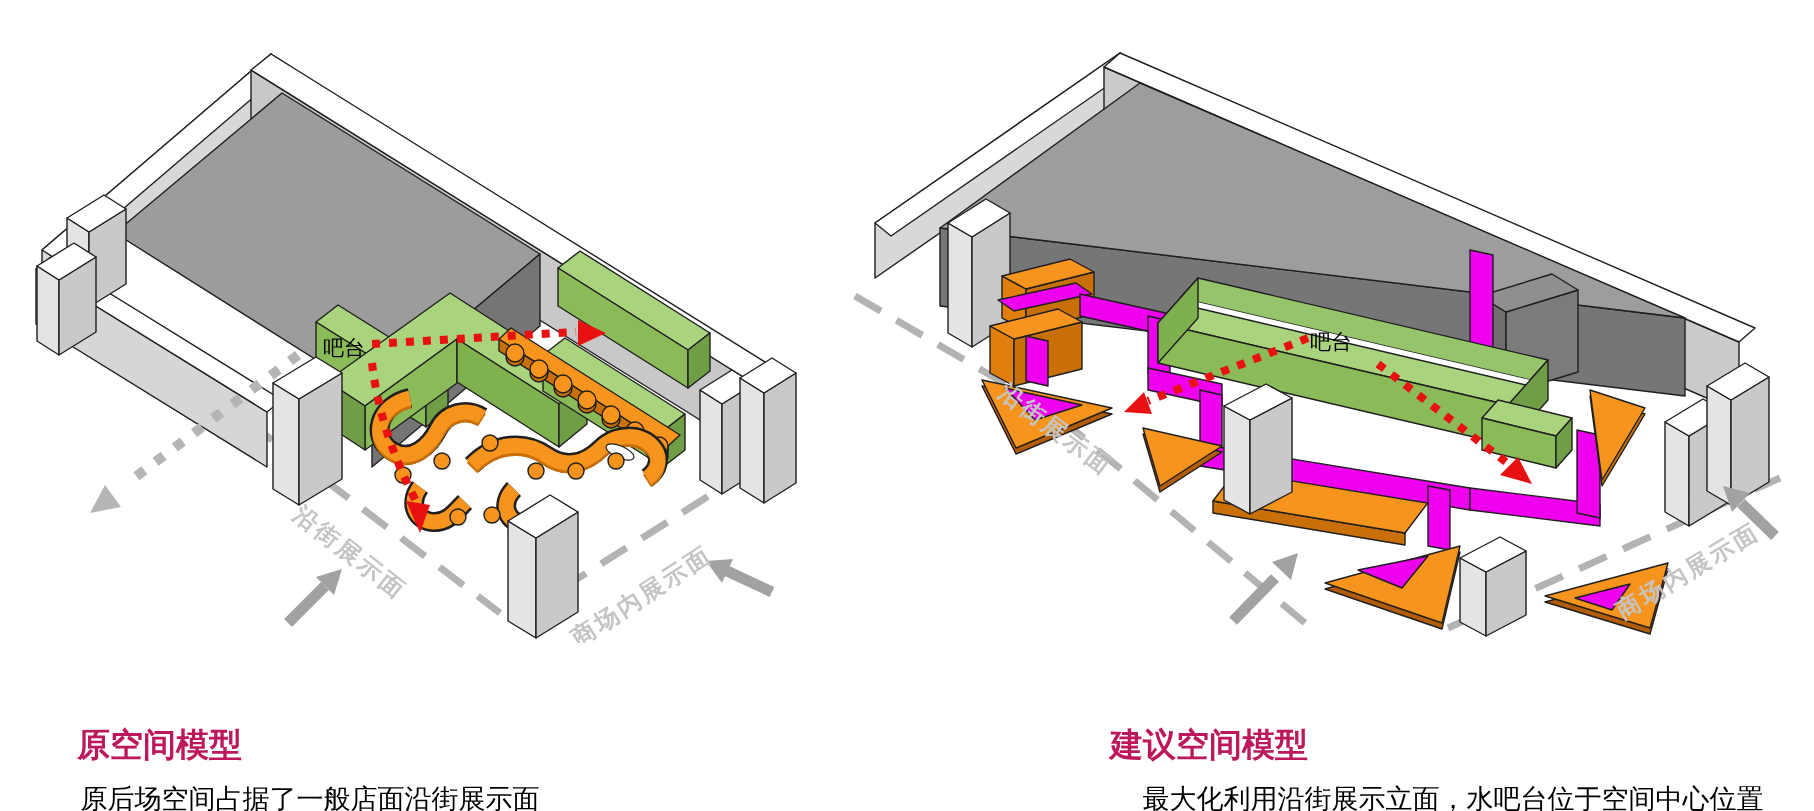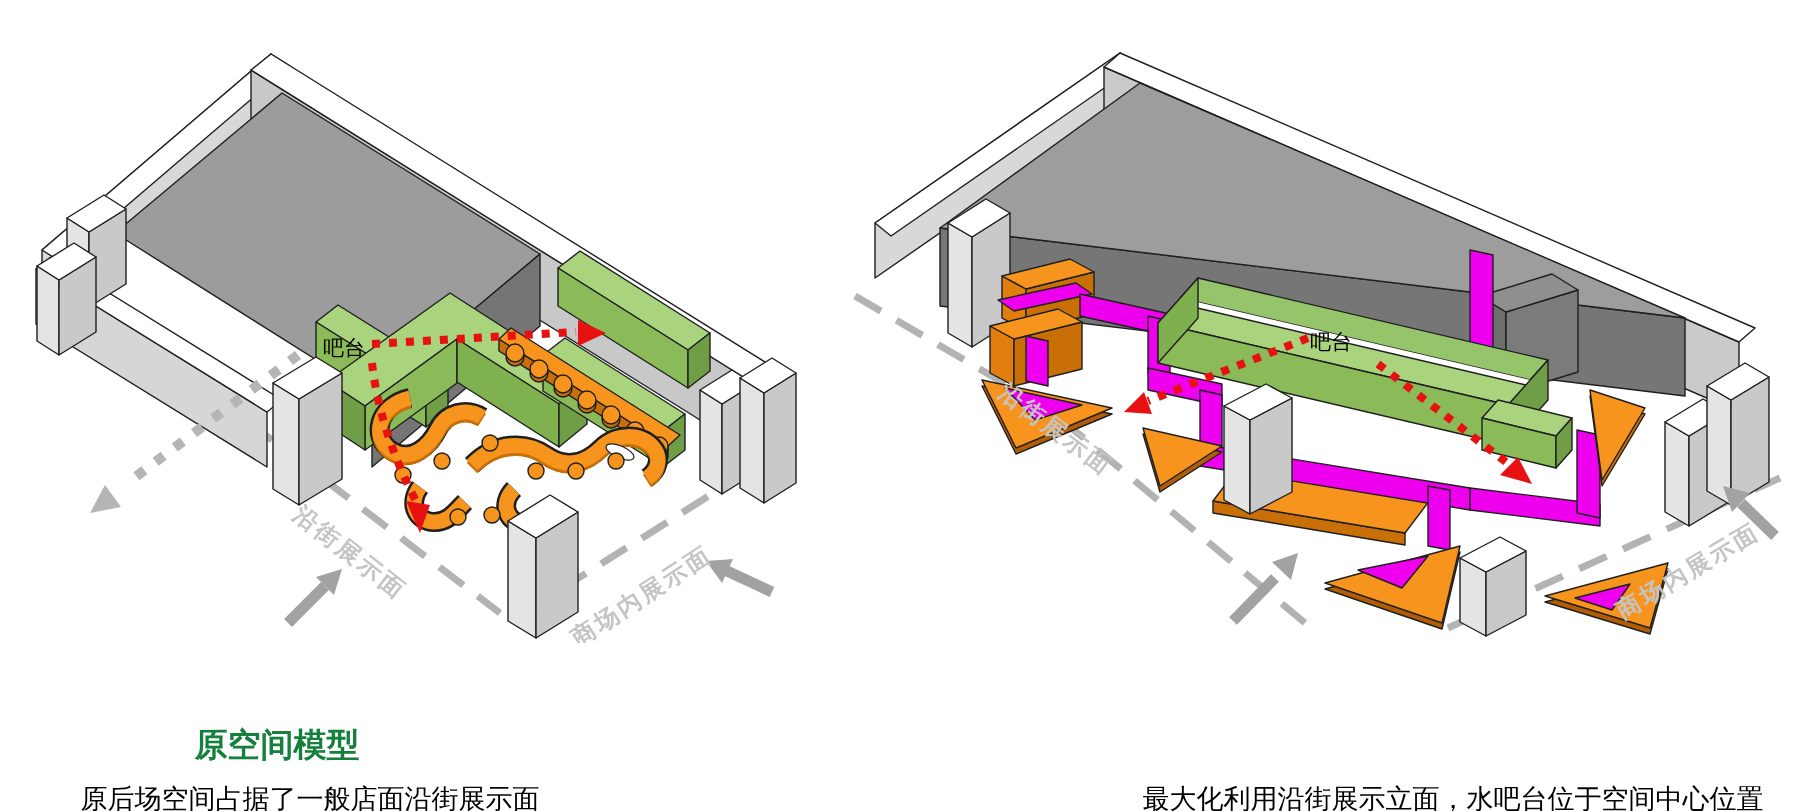--- a/index.html
+++ b/index.html
@@ -1,19 +1,19 @@
 <!DOCTYPE html>
 <html><head>
 <meta charset="utf-8">
 <style>
   html,body{margin:0;padding:0;background:#fff;}
   .canvas{position:relative;width:1814px;height:811px;background:#fff;overflow:hidden;
           font-family:"DejaVu Sans","Liberation Sans",sans-serif;margin-top:38px;}
   .panel-svg{position:absolute;}
-  .title{position:absolute;text-align:center;font-size:33px;font-weight:bold;color:#15803d;font-family:Liberation Mono, monospace;}
+  .title{position:absolute;font-size:33px;font-weight:bold;color:#be185d;font-family:Liberation Mono, monospace;}
   .caption{position:absolute;text-align:center;font-size:27px;color:#000;}
   svg polygon, svg path{stroke-linejoin:round;}
   .outl{stroke:#1f1f1f;stroke-width:1.4;}
   .rot-label{font-size:24px;fill:#c4c4c4;letter-spacing:3px;font-weight:bold;}
   .bar-label{font-size:21px;fill:#000;}
 </style>
 </head>
 <body>
 
 <div class="canvas">
@@ -290,14 +290,15 @@
       <polygon points="670,437 688,419 702,446" fill="#e81111"></polygon>
     </g>
 
     <text class="bar-label" x="480" y="311">吧台</text>
     <text class="rot-label" x="221" y="398" text-anchor="middle" transform="rotate(37 221 398)">沿街展示面</text>
     <text class="rot-label" x="862" y="540" text-anchor="middle" transform="rotate(-31 862 540)">商场内展示面</text>
   </svg>
 
   <div class="title" style="left:77px;width:400px;top:685px">原空间模型</div>
   <div class="caption" style="left:10px;width:600px;top:743px">原后场空间占据了一般店面沿街展示面</div>
+  <div class="title" style="left:1110px;width:400px;top:685px">建议空间模型</div>
   <div class="caption" style="left:1103px;width:700px;top:743px">最大化利用沿街展示立面，水吧台位于空间中心位置</div>
 </div>
 
 </body></html>

